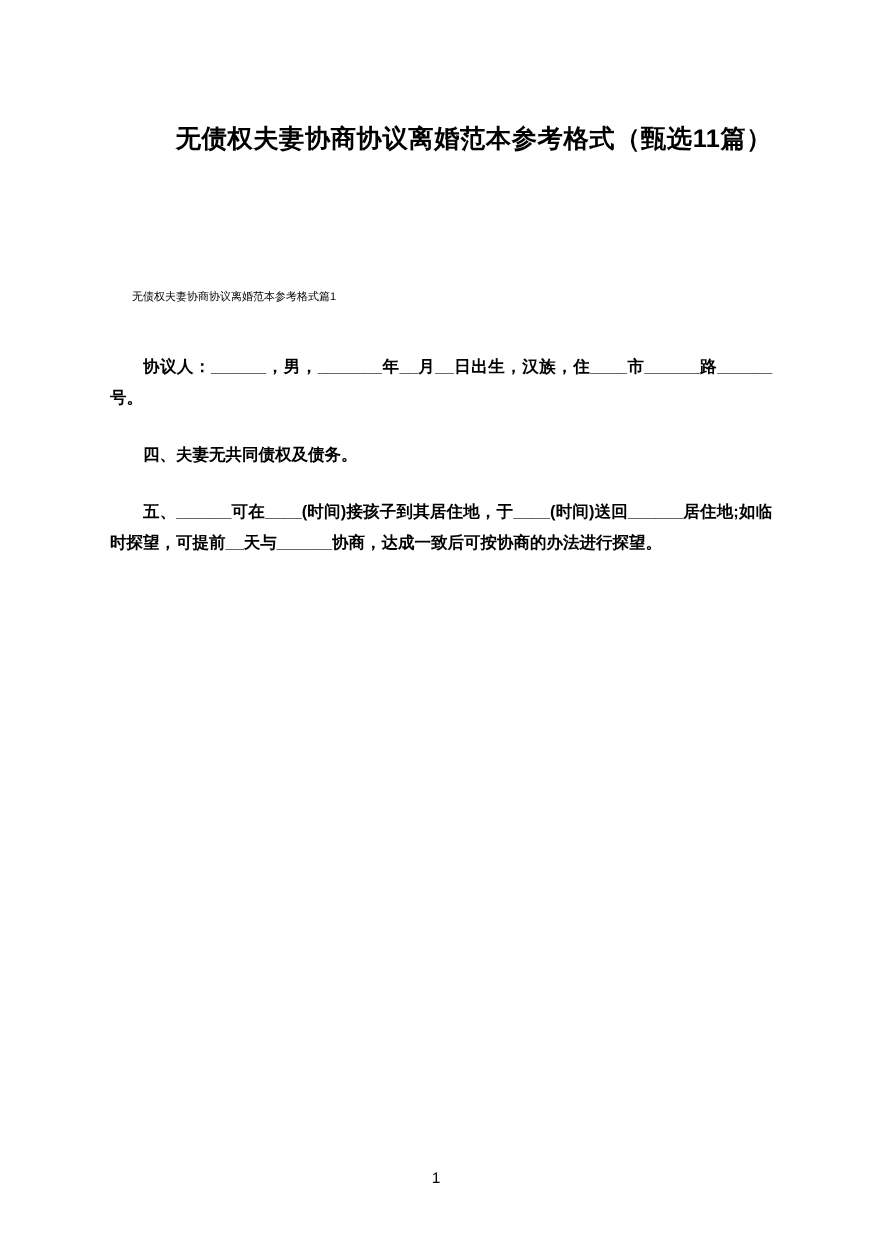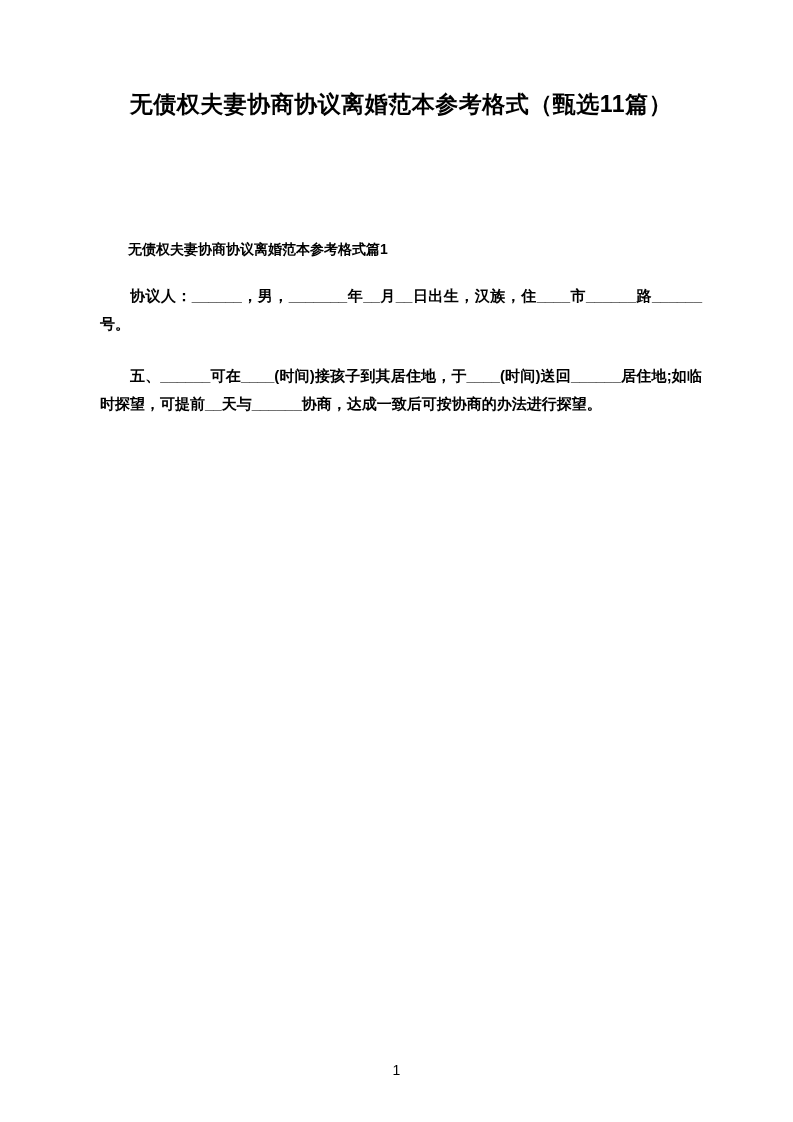--- a/index.html
+++ b/index.html
@@ -16,45 +16,45 @@
     font-family: "Liberation Sans", sans-serif;
     color: #000000;
   }
   .content {
     position: absolute;
     left: 100px;
     top: 0;
     width: 602px;
   }
   .doc-title {
-    margin: 88px 0 0 0;
+    margin: 110px 0 0 0;
     font-size: 23px;
     font-weight: bold;
     line-height: 32px;
-    text-align: center;
+    text-align: right;
     letter-spacing: 0.5px;
   }
   .section-heading {
     margin: 118px 0 0 0;
-    font-size: 14px;
-    font-weight: bold;
+    font-size: 10px;
+    font-weight: normal;
     line-height: 22px;
     text-indent: 2em;
   }
   .para {
     margin: 24px 0 0 0;
     font-size: 15px;
     font-weight: bold;
     line-height: 28px;
     text-indent: 2em;
     word-break: break-all;
     text-align: justify;
   }
   .para.first {
-    margin-top: 22px;
+    margin-top: 38px;
   }
   .footer {
     position: absolute;
     left: 0;
     right: 0;
     bottom: 44px;
     text-align: center;
     font-size: 14px;
     font-weight: normal;
     color: #000000;
@@ -70,20 +70,21 @@
 
     <h2 class="section-heading">无债权夫妻协商协议离婚范本参考格式篇1</h2>
 
     <p class="para first">协议人：______，男，_______年__月__日出生，汉族，住____市______路______号。</p>
 
 
 
 
 
 
+    <p class="para">四、夫妻无共同债权及债务。</p>
 
     <p class="para">五、______可在____(时间)接孩子到其居住地，于____(时间)送回______居住地;如临时探望，可提前__天与______协商，达成一致后可按协商的办法进行探望。</p>
 
   </div>
 
   <div class="footer">
     <span>1</span>
   </div>
 </div>
 

